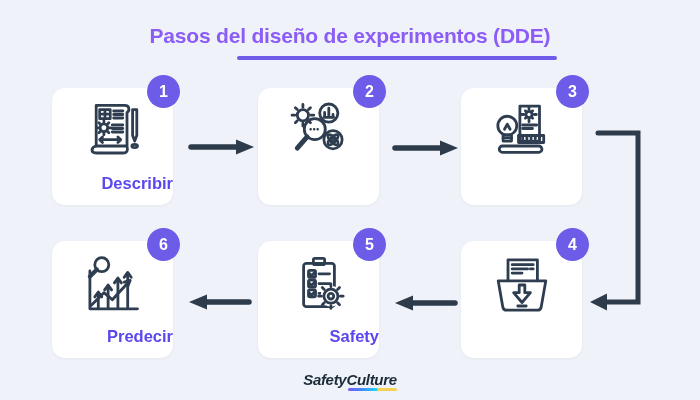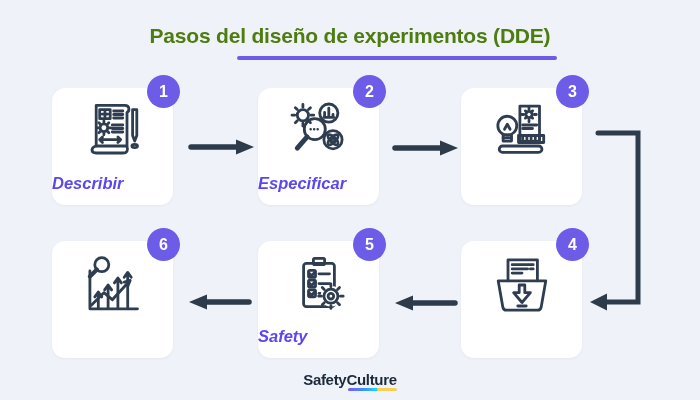--- a/index.html
+++ b/index.html
@@ -2,47 +2,47 @@
 <html><head>
 <meta charset="utf-8">
 <style>
   html,body{margin:0;padding:0;}
   #stage{
     position:relative;width:700px;height:400px;overflow:hidden;
     background:#EFF2F8;font-family:"Liberation Sans",sans-serif;
   }
   .page-title{
     position:absolute;top:24px;left:0;width:700px;text-align:center;
-    font-size:21px;font-weight:700;color:#4d7c0f;letter-spacing:-0.2px;
+    font-size:21px;font-weight:700;color:#8b5cf6;letter-spacing:-0.2px;
   }
   .title-underline{
     position:absolute;left:237px;top:56px;width:320px;height:4px;
     background:#6C5CE7;border-radius:2px;
   }
   .card{
     position:absolute;width:121px;height:117px;background:#FFFFFF;
     border-radius:13px;box-shadow:0 1px 3px rgba(30,40,70,0.05);
   }
   .pos-1{left:52px;top:88px}.pos-2{left:258px;top:88px}.pos-3{left:461px;top:88px}
   .pos-4{left:461px;top:241px}.pos-5{left:258px;top:241px}.pos-6{left:52px;top:241px}
   .badge{
     position:absolute;top:-13px;right:-7px;width:33px;height:33px;border-radius:50%;
     background:#6C5CE8;color:#FFFFFF;font-size:16px;font-weight:700;
     display:flex;align-items:center;justify-content:center;
   }
   .icon-box{width:74px;height:70px;margin:9px auto 0;}
   .icon-box svg{width:74px;height:70px;display:block;}
   .step-label{
-    position:absolute;bottom:12px;left:0;width:100%;text-align:left;
-    font-size:16.5px;font-weight:700;color:#5B47F0;font-style:italic;
+    position:absolute;bottom:12px;left:0;width:100%;text-align:right;
+    font-size:16.5px;font-weight:700;color:#5B47F0;
   }
   .flow{position:absolute;}
   .logo{
     position:absolute;top:371px;left:0;width:700px;text-align:center;
-    font-size:15px;font-weight:700;color:#1B2A3A;letter-spacing:-0.3px;
+    font-size:15px;font-weight:700;font-style:italic;color:#1B2A3A;letter-spacing:-0.3px;
   }
   .culture-wrap{position:relative;display:inline-block;}
   .logo-underline{
     position:absolute;left:2px;right:0;bottom:-3px;height:3px;border-radius:2px;
     background:linear-gradient(90deg,#7A5CF5 0%,#3E8EF7 30%,#21D4FD 58%,#F7D154 62%,#F7D154 100%);
   }
 </style>
 </head>
 <body>
 
@@ -85,21 +85,20 @@
           <ellipse cx="70" cy="61" rx="9.5" ry="4" transform="rotate(45 70 61)"></ellipse>
           <ellipse cx="70" cy="61" rx="9.5" ry="4" transform="rotate(-45 70 61)"></ellipse>
           <circle cx="70" cy="61" r="1.2" fill="#2E3D50"></circle>
           <circle cx="44" cy="46" r="15"></circle>
           <path d="M38 46 h0.2 M43 46 h0.2 M48 46 h0.2" stroke-width="3.4"></path>
           <path d="M33 57 L19 73" stroke-width="7"></path>
         </g>
       </svg>
     </div>
     <div class="badge">2</div>
-    <div class="step-label">Especificar</div>
   </div>
 
   <div class="card pos-3">
     <div class="icon-box">
       <svg viewBox="0 0 100 100">
         <g fill="none" stroke="#2E3D50" stroke-width="4" stroke-linecap="round" stroke-linejoin="round">
           <rect x="47" y="13" width="28" height="50"></rect>
           <circle cx="60" cy="25" r="4.5"></circle>
           <path d="M60 17.5 v-3 M60 32.5 v3 M52.5 25 h-3 M67.5 25 h3 M56.8 21.8 l-2 -2 M63.2 28.2 l2 2 M63.2 21.8 l2 -2 M56.8 28.2 l-2 2"></path>
           <path d="M51 40 H71 M51 45 H65"></path>
@@ -167,20 +166,21 @@
           <path d="M57 82 V42 M52 47 L57 40 L62 47"></path>
           <path d="M71 82 V34 M66 39 L71 32 L76 39"></path>
           <path d="M19 79 L37 61 L49 71 L73 45"></path>
           <path d="M66 46 L74.5 43.5 L71 52"></path>
           <circle cx="34" cy="21" r="10"></circle>
           <path d="M27 28 L17 38" stroke-width="6"></path>
         </g>
       </svg>
     </div>
     <div class="badge">6</div>
+    <div class="step-label">Predecir</div>
   </div>
 
   <svg class="flow" style="left:188px;top:138px" width="68" height="18" viewBox="0 0 68 18">
     <line x1="3" y1="9" x2="50" y2="9" stroke="#2D3B4A" stroke-width="5.5" stroke-linecap="round"></line>
     <polygon points="48,1.5 48,16.5 66,9" fill="#2D3B4A"></polygon>
   </svg>
   <svg class="flow" style="left:392px;top:139px" width="68" height="18" viewBox="0 0 68 18">
     <line x1="3" y1="9" x2="50" y2="9" stroke="#2D3B4A" stroke-width="5.5" stroke-linecap="round"></line>
     <polygon points="48,1.5 48,16.5 66,9" fill="#2D3B4A"></polygon>
   </svg>

